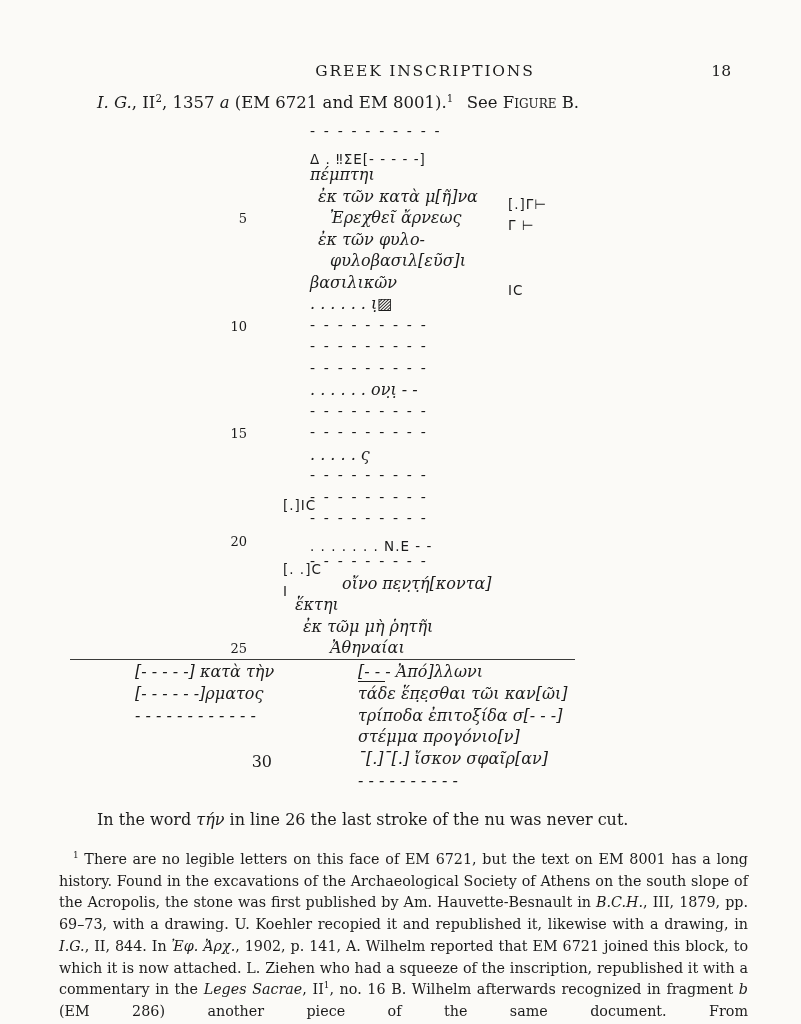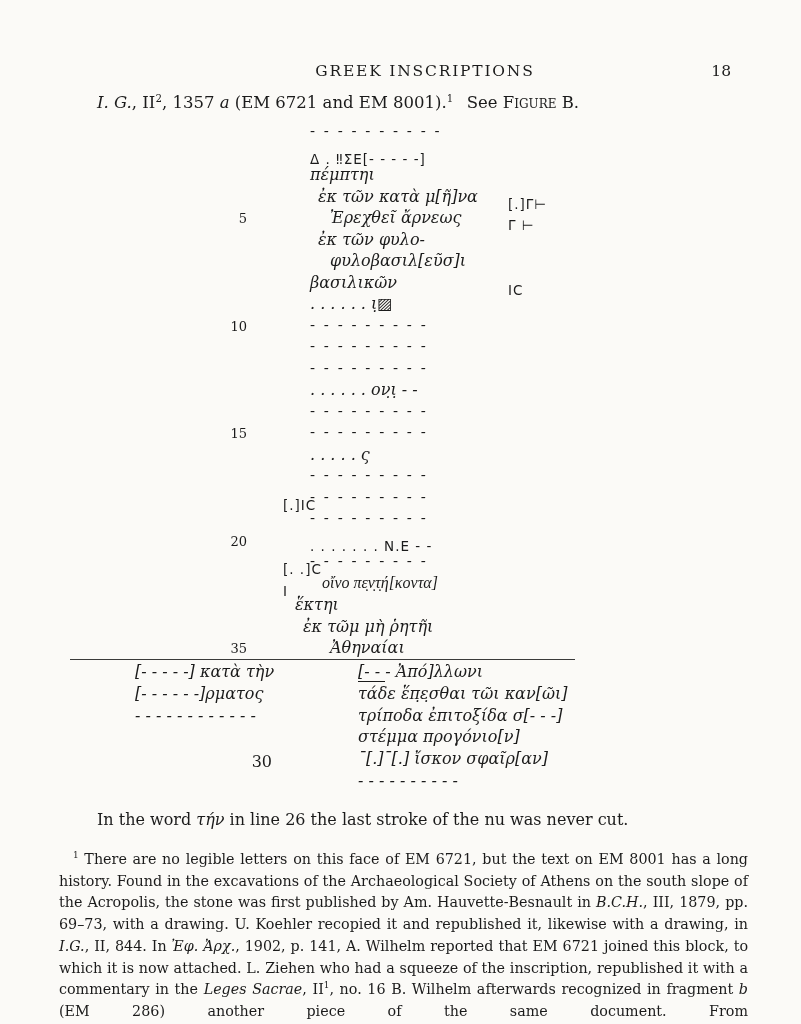--- a/index.html
+++ b/index.html
@@ -115,30 +115,30 @@
     <div class="irow">
       <span class="num">20</span>
       <span class="main caps" style="left: 80px;">. . . . . . . N.E - -</span>
     </div>
     <div class="irow">
       <span class="lnote caps">[. .]C</span>
       <span class="main dashline" style="left: 80px;">- - - - - - - - -</span>
     </div>
     <div class="irow">
       <span class="lnote caps">I</span>
-      <span class="main greek" style="left: 92px; font-family: Liberation Serif, serif;">οἴνο πε̣ν̣τ̣ή[κοντα]</span>
+      <span class="main greek" style="left: 112px;">οἴνο πε̣ν̣τ̣ή[κοντα]</span>
     </div>
     <div class="irow">
       <span class="main greek" style="left: 65px;">ἕκτηι</span>
     </div>
     <div class="irow">
       <span class="main greek" style="left: 73px;">ἐκ τῶμ μὴ ῥητῆι</span>
     </div>
     <div class="irow">
-      <span class="num">35</span>
+      <span class="num">25</span>
       <span class="main greek" style="left: 100px;">Ἀθηναίαι</span>
     </div>
   </div>
 
 <div class="abs rule"></div>
 
 <div class="abs lower">
     <div class="lrow">
       <span class="lcol greek">[- - - - -] κατὰ τὴν</span>
       <span class="rcol greek"><span class="ul">[- - </span><span>- Ἀπό]λλωνι</span></span>

